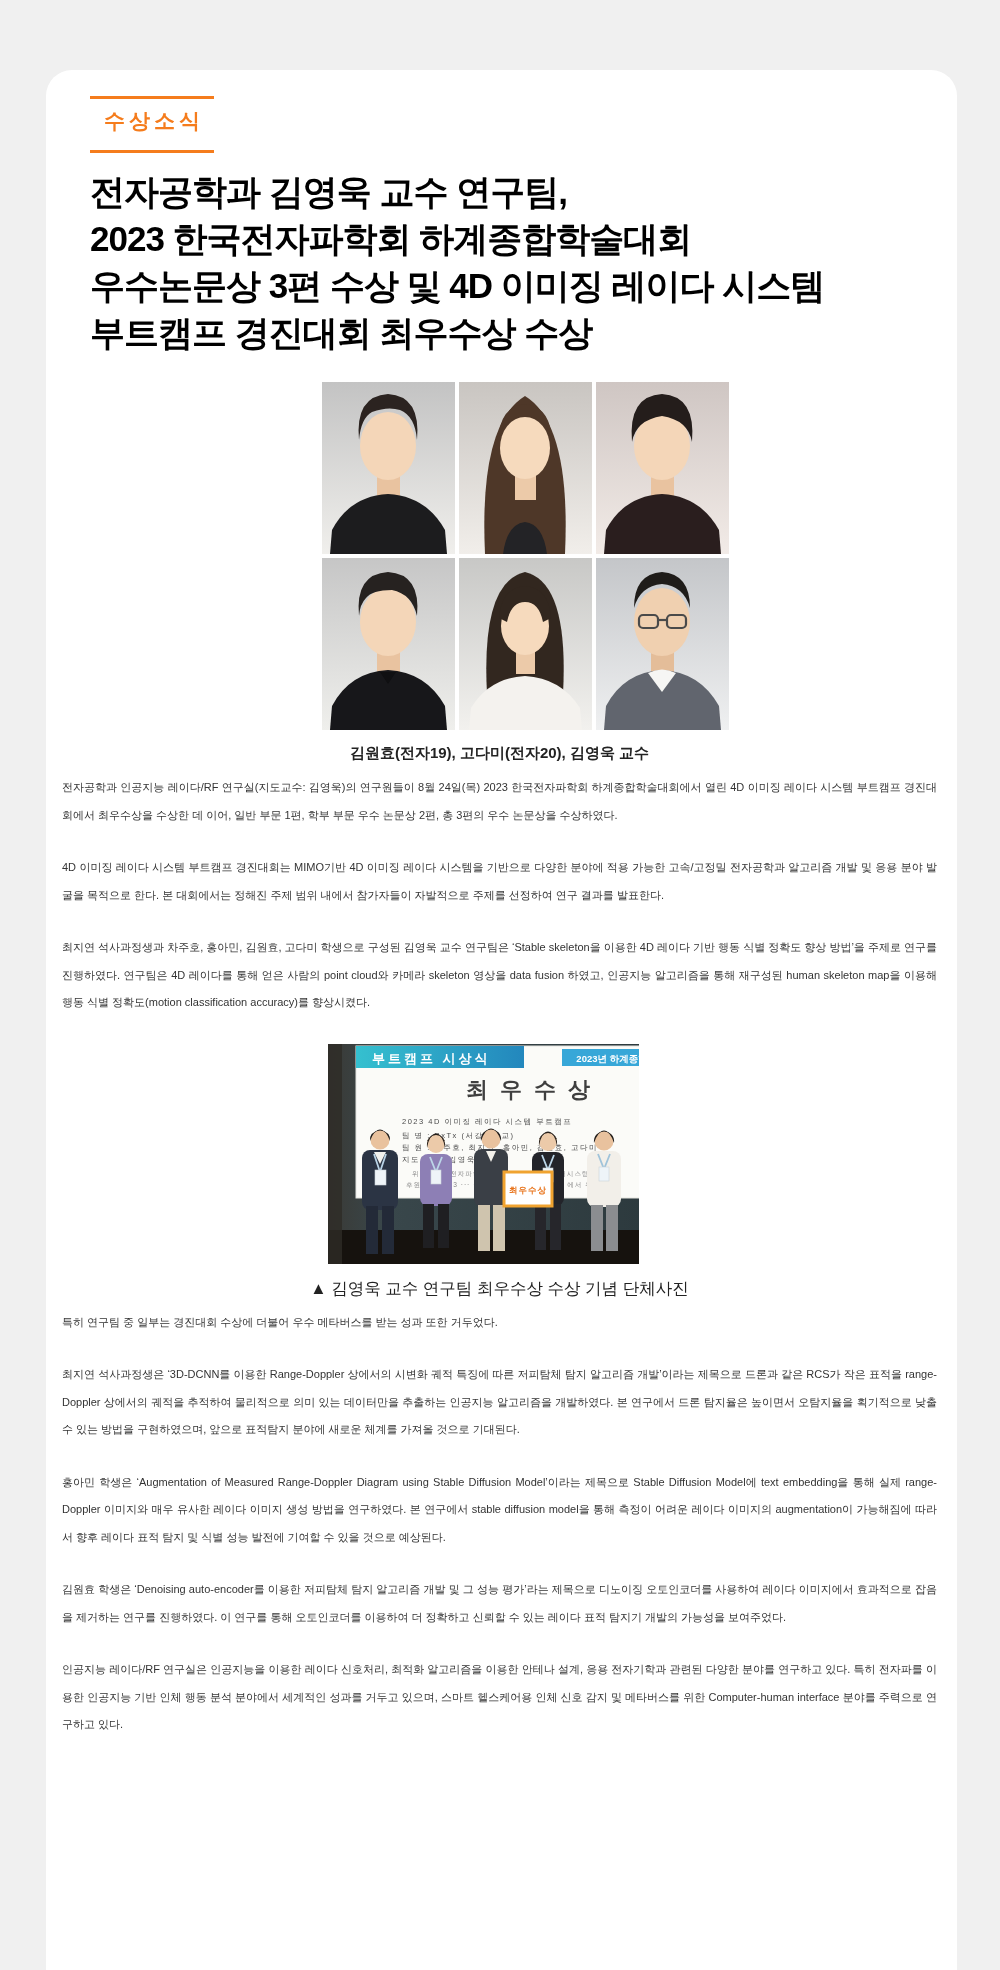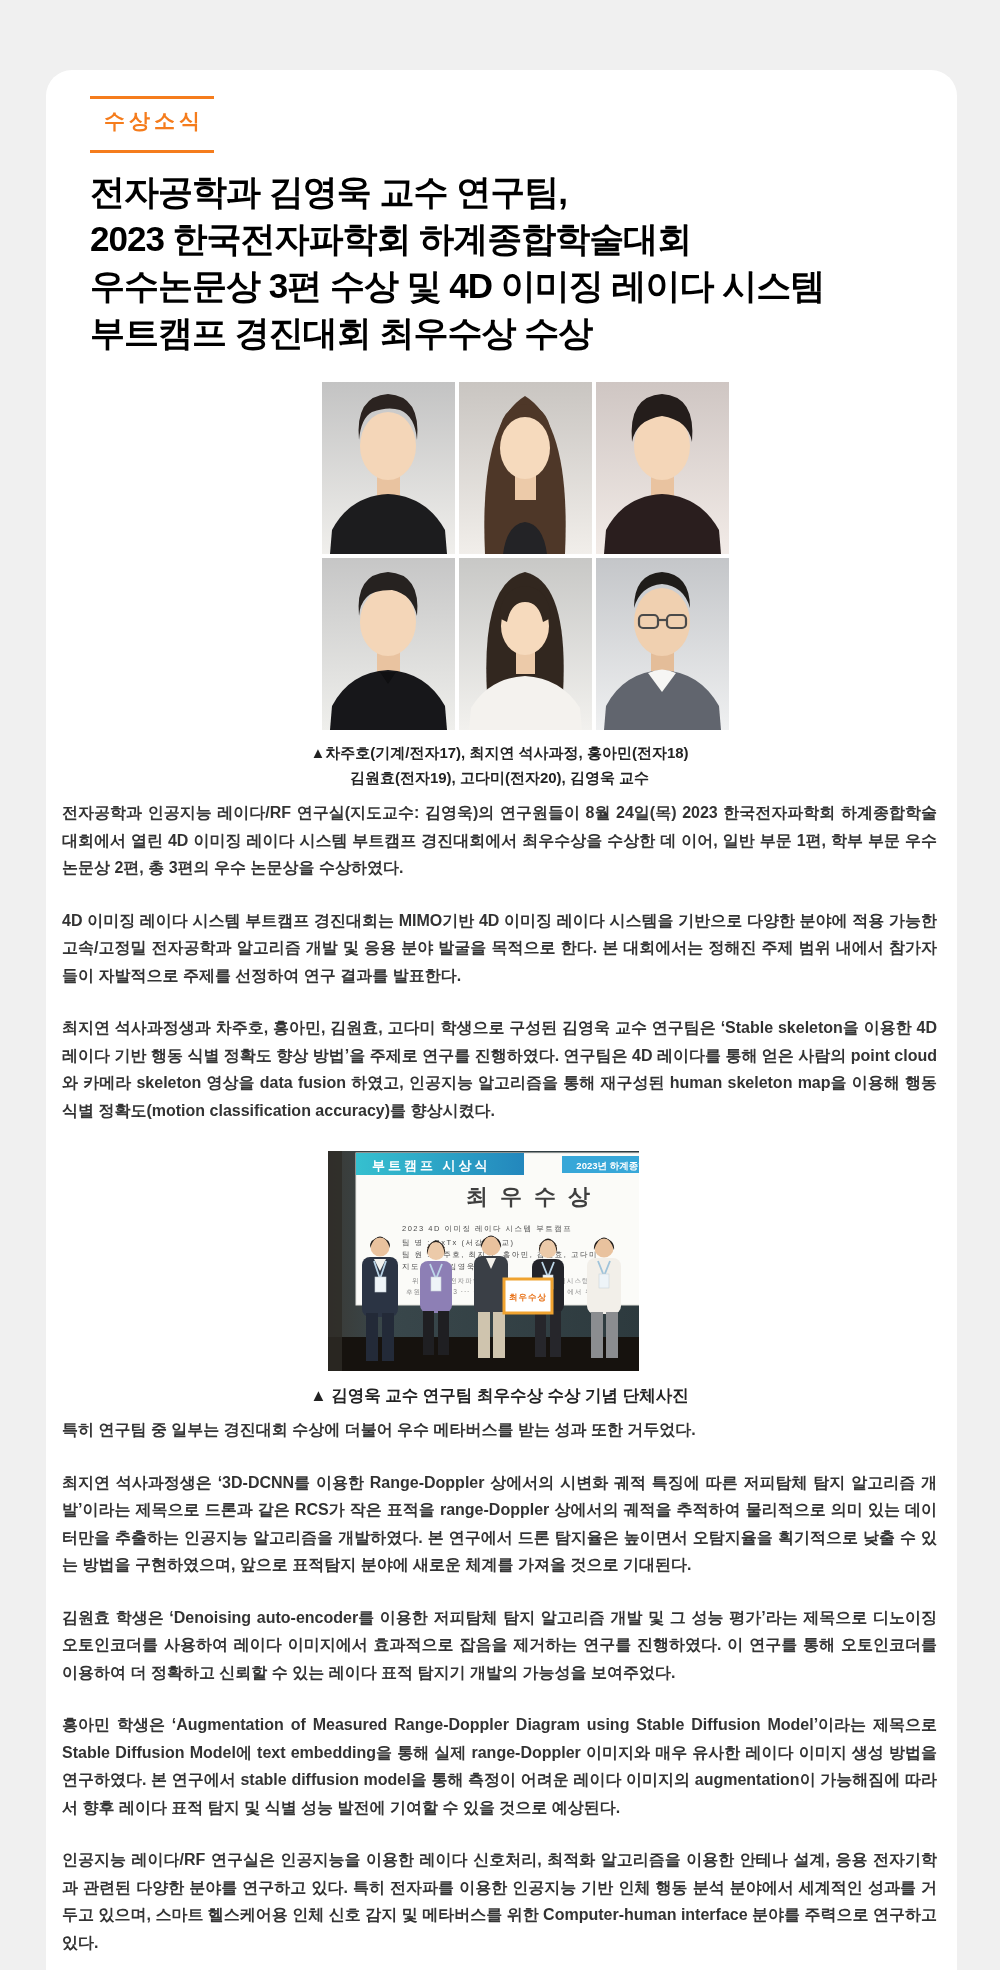--- a/index.html
+++ b/index.html
@@ -42,32 +42,31 @@
   .portrait{width:133px;height:172px;overflow:hidden;background:#d9d9d9;}
   .portrait svg{display:block;}
   .cap{
     margin-top:10px;
     text-align:center;
     font-size:15px;font-weight:bold;color:#222;
     line-height:25px;
   }
   p.body{
     margin:25px 0 0 0;
-    font-size:16px;color:#333;
+    font-size:11px;color:#333;
     line-height:27.5px;
     text-align:justify;
-    font-weight:bold;
   }
   p.body.first{margin-top:9px;}
   .fig{margin:27px 0 0 266px;width:311px;height:220px;overflow:hidden;}
   .fig svg{display:block;}
   .fig-cap{
     margin-top:12px;
     text-align:center;
-    font-size:16.5px;font-weight:bold;color:#222;
+    font-size:16.5px;font-weight:normal;color:#222;
     line-height:24px;
   }
 </style>
 </head>
 <body>
 
 <article class="card">
 
   <div class="badge">수상소식</div>
 
@@ -182,21 +181,20 @@
           <rect x="71" y="57" width="19" height="13" rx="4"></rect>
           <line x1="62" y1="62" x2="71" y2="62"></line>
         </g>
         <path d="M8,172 L10,148 Q28,114 66,112 Q104,114 123,148 L125,172 Z" fill="#61656e"></path>
         <path d="M52,115 L66,134 L80,115 Q66,108 52,115 Z" fill="#f6f6f4"></path>
       </svg>
     </div>
   </div>
 
   <div class="cap">
-    <div>▲차주호(기계/전자17), 최지연 석사과정, 홍아민(전자18)</div>
     <div>김원효(전자19), 고다미(전자20), 김영욱 교수</div>
   </div>
 
   <p class="body first">전자공학과 인공지능 레이다/RF 연구실(지도교수: 김영욱)의 연구원들이 8월 24일(목) 2023 한국전자파학회 하계종합학술대회에서 열린 4D 이미징 레이다 시스템 부트캠프 경진대회에서 최우수상을 수상한 데 이어, 일반 부문 1편, 학부 부문 우수 논문상 2편, 총 3편의 우수 논문상을 수상하였다.</p>
   <p class="body">4D 이미징 레이다 시스템 부트캠프 경진대회는 MIMO기반 4D 이미징 레이다 시스템을 기반으로 다양한 분야에 적용 가능한 고속/고정밀 전자공학과 알고리즘 개발 및 응용 분야 발굴을 목적으로 한다. 본 대회에서는 정해진 주제 범위 내에서 참가자들이 자발적으로 주제를 선정하여 연구 결과를 발표한다.</p>
   <p class="body">최지연 석사과정생과 차주호, 홍아민, 김원효, 고다미 학생으로 구성된 김영욱 교수 연구팀은 ‘Stable skeleton을 이용한 4D 레이다 기반 행동 식별 정확도 향상 방법’을 주제로 연구를 진행하였다. 연구팀은 4D 레이다를 통해 얻은 사람의 point cloud와 카메라 skeleton 영상을 data fusion 하였고, 인공지능 알고리즘을 통해 재구성된 human skeleton map을 이용해 행동 식별 정확도(motion classification accuracy)를 향상시켰다.</p>
 
   
   <div class="fig">
     <svg viewBox="0 0 391 220" width="391" height="220">
@@ -294,17 +292,17 @@
       </g>
       <rect x="372" y="0" width="19" height="220" fill="#1c2326"></rect>
       <rect x="0" y="0" width="14" height="220" fill="#2e2c27" opacity="0.8"></rect>
     </svg>
   </div>
 
   <div class="fig-cap">▲ 김영욱 교수 연구팀 최우수상 수상 기념 단체사진</div>
 
   <p class="body first">특히 연구팀 중 일부는 경진대회 수상에 더불어 우수 메타버스를 받는 성과 또한 거두었다.</p>
   <p class="body">최지연 석사과정생은 ‘3D-DCNN를 이용한 Range-Doppler 상에서의 시변화 궤적 특징에 따른 저피탐체 탐지 알고리즘 개발’이라는 제목으로 드론과 같은 RCS가 작은 표적을 range-Doppler 상에서의 궤적을 추적하여 물리적으로 의미 있는 데이터만을 추출하는 인공지능 알고리즘을 개발하였다. 본 연구에서 드론 탐지율은 높이면서 오탐지율을 획기적으로 낮출 수 있는 방법을 구현하였으며, 앞으로 표적탐지 분야에 새로운 체계를 가져올 것으로 기대된다.</p>
+  <p class="body">홍아민 학생은 ‘Augmentation of Measured Range-Doppler Diagram using Stable Diffusion Model’이라는 제목으로 Stable Diffusion Model에 text embedding을 통해 실제 range-Doppler 이미지와 매우 유사한 레이다 이미지 생성 방법을 연구하였다. 본 연구에서 stable diffusion model을 통해 측정이 어려운 레이다 이미지의 augmentation이 가능해짐에 따라서 향후 레이다 표적 탐지 및 식별 성능 발전에 기여할 수 있을 것으로 예상된다.</p>
   <p class="body">김원효 학생은 ‘Denoising auto-encoder를 이용한 저피탐체 탐지 알고리즘 개발 및 그 성능 평가’라는 제목으로 디노이징 오토인코더를 사용하여 레이다 이미지에서 효과적으로 잡음을 제거하는 연구를 진행하였다. 이 연구를 통해 오토인코더를 이용하여 더 정확하고 신뢰할 수 있는 레이다 표적 탐지기 개발의 가능성을 보여주었다.</p>
-  <p class="body">홍아민 학생은 ‘Augmentation of Measured Range-Doppler Diagram using Stable Diffusion Model’이라는 제목으로 Stable Diffusion Model에 text embedding을 통해 실제 range-Doppler 이미지와 매우 유사한 레이다 이미지 생성 방법을 연구하였다. 본 연구에서 stable diffusion model을 통해 측정이 어려운 레이다 이미지의 augmentation이 가능해짐에 따라서 향후 레이다 표적 탐지 및 식별 성능 발전에 기여할 수 있을 것으로 예상된다.</p>
   <p class="body">인공지능 레이다/RF 연구실은 인공지능을 이용한 레이다 신호처리, 최적화 알고리즘을 이용한 안테나 설계, 응용 전자기학과 관련된 다양한 분야를 연구하고 있다. 특히 전자파를 이용한 인공지능 기반 인체 행동 분석 분야에서 세계적인 성과를 거두고 있으며, 스마트 헬스케어용 인체 신호 감지 및 메타버스를 위한 Computer-human interface 분야를 주력으로 연구하고 있다.</p>
 
 </article>
 
 </body></html>

